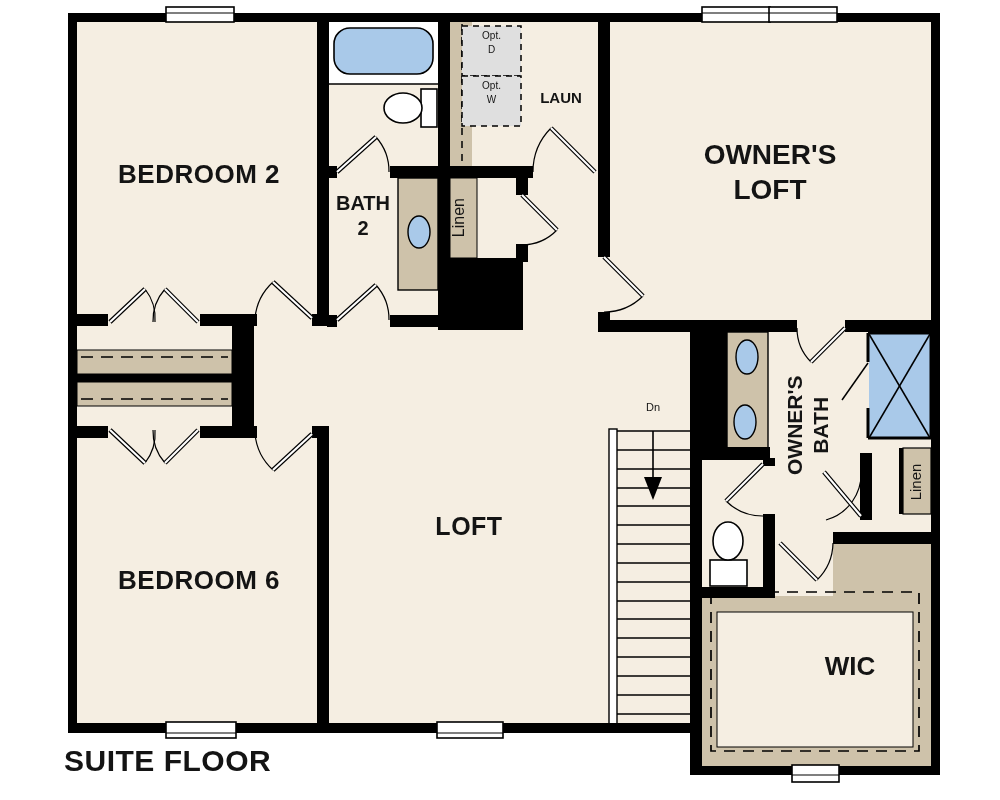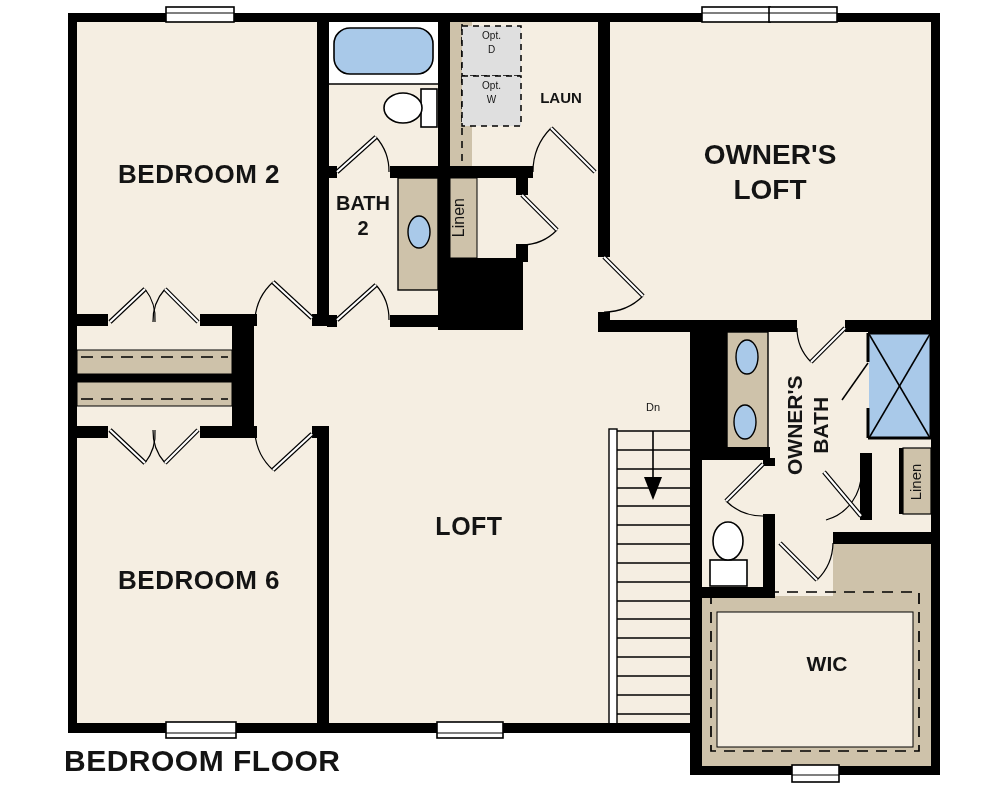--- a/index.html
+++ b/index.html
@@ -292,26 +292,26 @@
   <div class="lbl b two" style="left:650px;top:137px;width:240px;font-size:28px;">
     <div>OWNER'S</div>
     <div>LOFT</div>
   </div>
   <div class="lbl b room-lg" style="left:369px;top:511px;width:200px;">LOFT</div>
   <div class="lbl b room-xl" style="left:79px;top:565px;width:240px;">BEDROOM 6</div>
   <div class="lbl b two rot" style="left:723px;top:399px;width:170px;font-size:21px;">
     <div>OWNER'S</div>
     <div>BATH</div>
   </div>
-  <div class="lbl b" style="left:777px;top:651px;width:100px;font-size:21px;">WIC</div>
+  <div class="lbl b" style="left:800px;top:651px;width:100px;font-size:26px;">WIC</div>
   <div class="lbl rot" style="left:424px;top:208px;width:70px;font-size:16px;">Linen</div>
   <div class="lbl rot" style="left:881px;top:473px;width:70px;font-size:15px;">Linen</div>
   <div class="lbl" style="left:633px;top:401px;width:40px;font-size:11px;">Dn</div>
   <div class="lbl opt" style="left:462px;top:29px;width:59px;">
     <div>Opt.</div>
     <div>D</div>
   </div>
   <div class="lbl opt" style="left:462px;top:79px;width:59px;">
     <div>Opt.</div>
     <div>W</div>
   </div>
-  <div class="lbl title" style="left:64px;top:743px;text-align:left;">BEDROOM FLOOR</div>
+  <div class="lbl title" style="left:64px;top:743px;text-align:left;">SUITE FLOOR</div>
 </div>
 
 </body></html>

